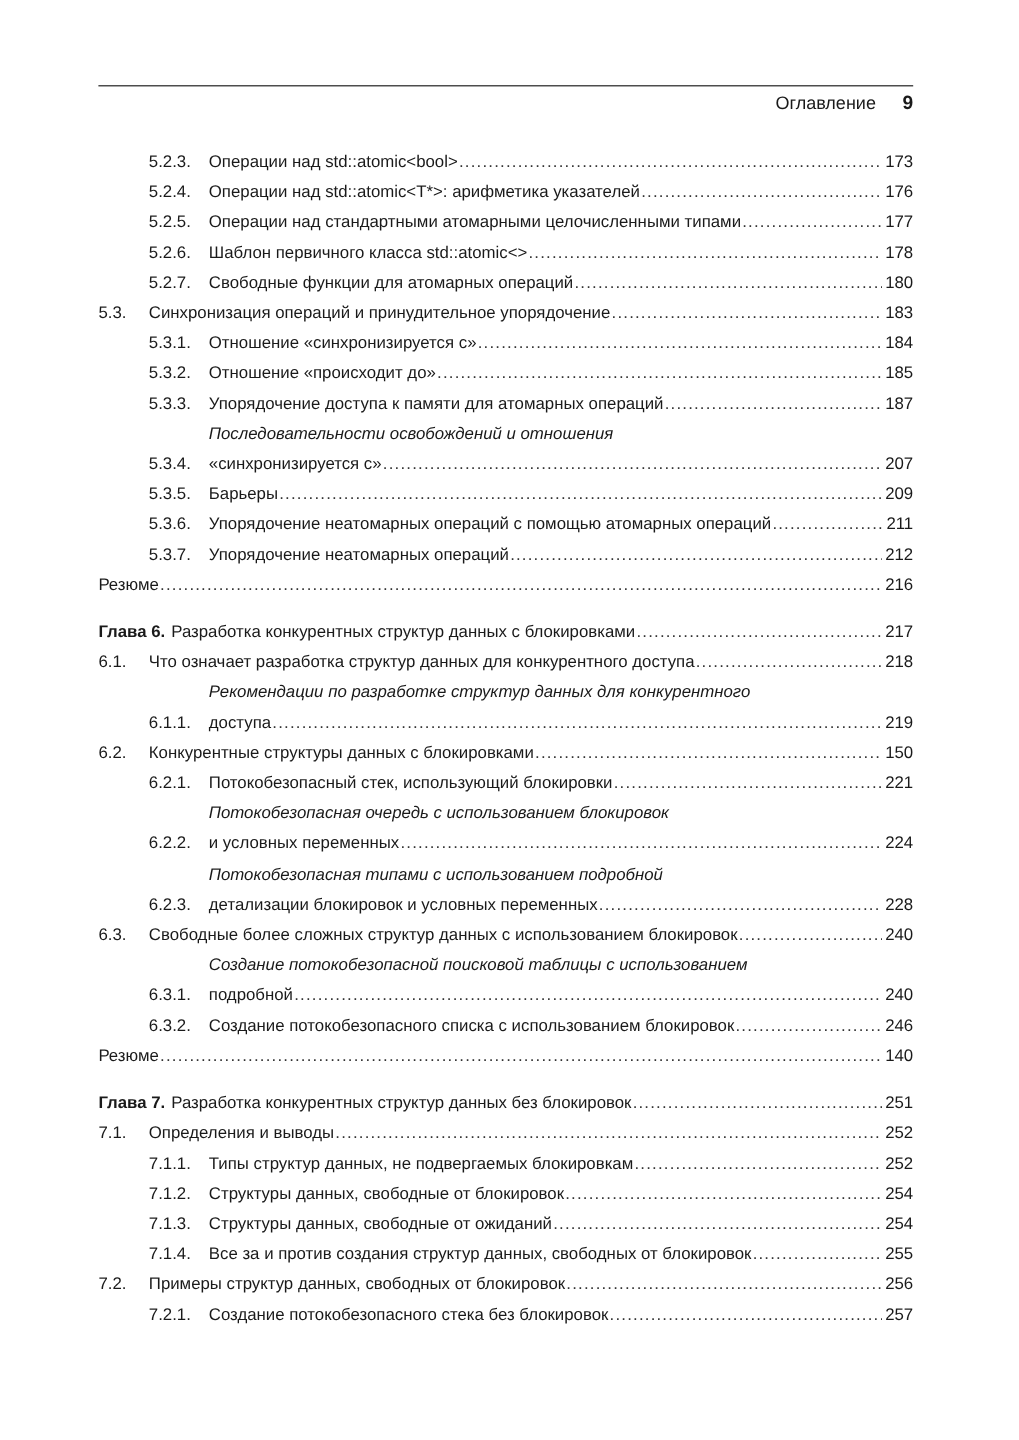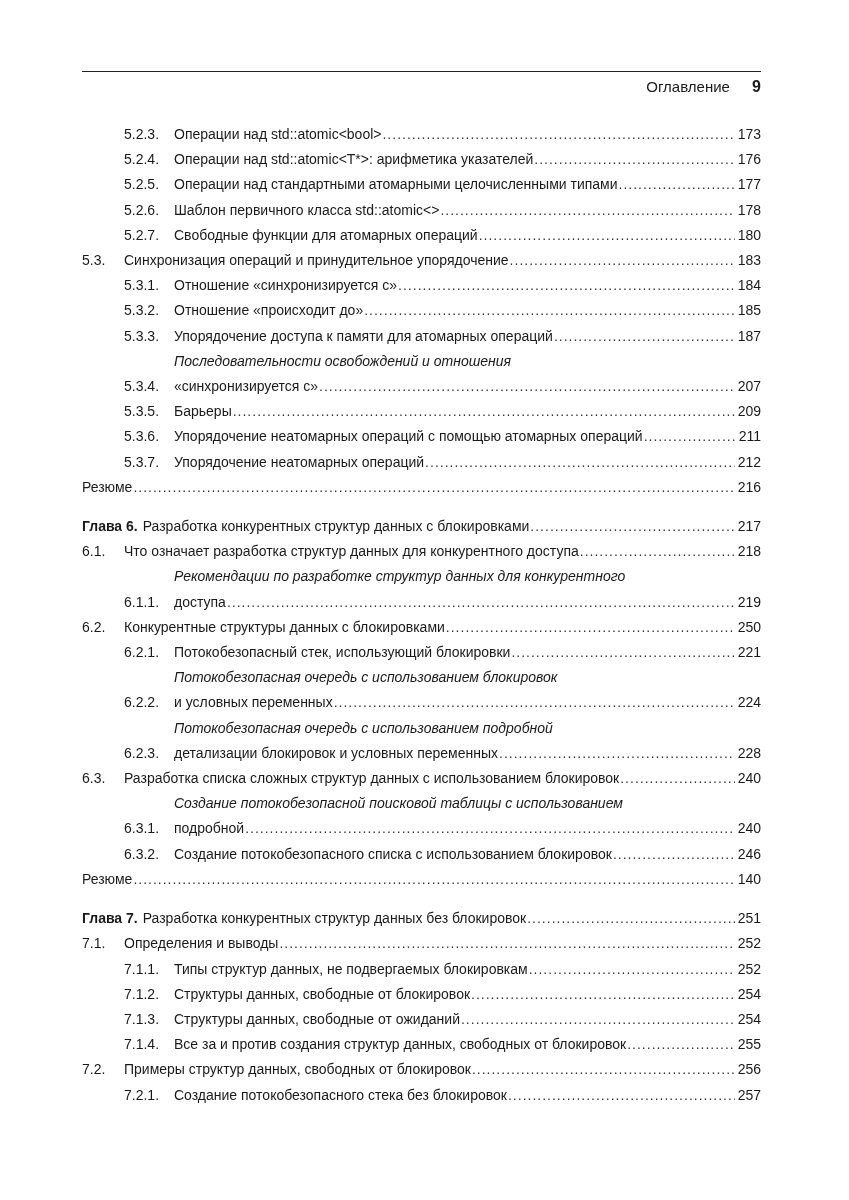--- a/index.html
+++ b/index.html
@@ -207,21 +207,21 @@
           <span class="page">219</span>
         </div>
       </div>
     </div>
     <div class="entry lvl1">
       <span class="num">6.2.</span>
       <div class="body">
         <div class="text-wrap">
           <span class="text"><span>Конкурентные структуры данных с блокировками</span></span>
           <span class="dots"></span>
-          <span class="page">250</span>
+          <span class="page">150</span>
         </div>
       </div>
     </div>
     <div class="entry lvl2">
       <span class="num">6.2.1.</span>
       <div class="body">
         <div class="text-wrap">
           <span class="text"><span>Потокобезопасный стек, использующий блокировки</span></span>
           <span class="dots"></span>
           <span class="page">221</span>
@@ -235,33 +235,33 @@
         <div class="line2">
           <span class="text">и условных переменных</span>
           <span class="dots"></span>
           <span class="page">224</span>
         </div>
       </div>
     </div>
     <div class="entry lvl2 multi">
       <span class="num">6.2.3.</span>
       <div class="body">
-        <div class="line1">Потокобезопасная очередь с использованием подробной</div>
+        <div class="line1">Потокобезопасная типами с использованием подробной</div>
         <div class="line2">
           <span class="text">детализации блокировок и условных переменных</span>
           <span class="dots"></span>
           <span class="page">228</span>
         </div>
       </div>
     </div>
     <div class="entry lvl1">
       <span class="num">6.3.</span>
       <div class="body">
         <div class="text-wrap">
-          <span class="text"><span>Разработка списка сложных структур данных с использованием блокировок</span></span>
+          <span class="text"><span>Свободные более сложных структур данных с использованием блокировок</span></span>
           <span class="dots"></span>
           <span class="page">240</span>
         </div>
       </div>
     </div>
     <div class="entry lvl2 multi">
       <span class="num">6.3.1.</span>
       <div class="body">
         <div class="line1">Создание потокобезопасной поисковой таблицы с использованием</div>
         <div class="line2">

